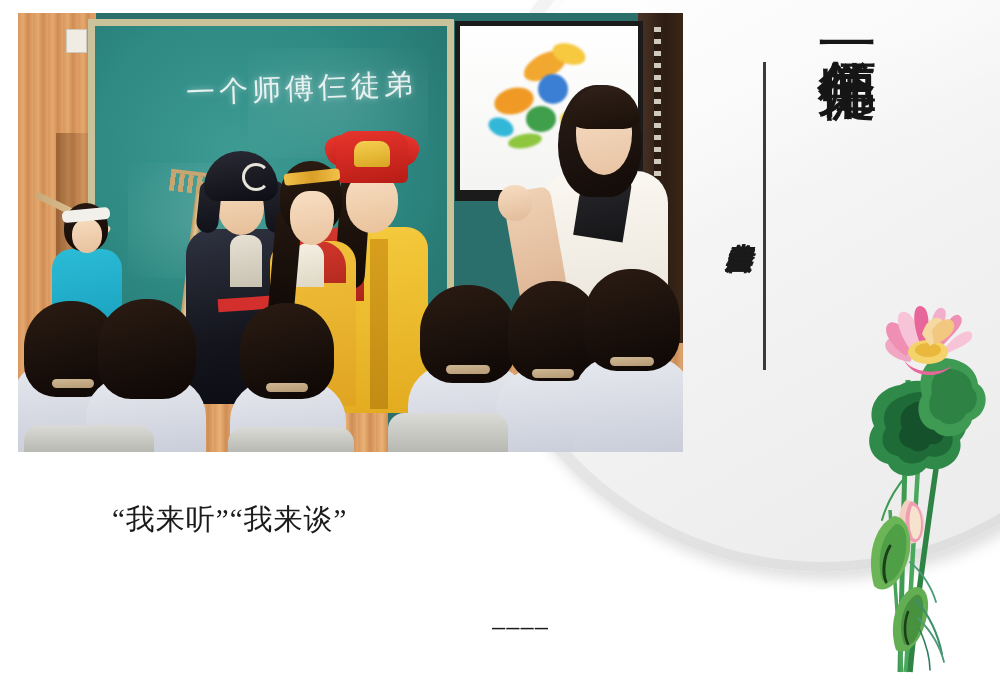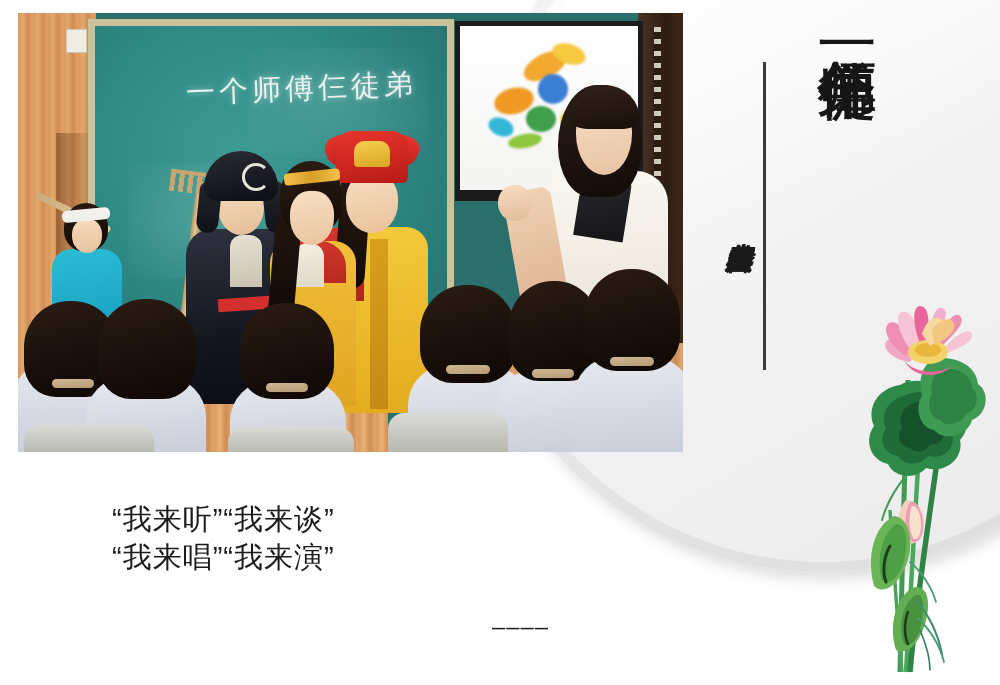--- a/index.html
+++ b/index.html
@@ -387,21 +387,21 @@
     font-style: italic;
     font-weight: 700;
   }
 
   
   .quote-block {
     position: absolute;
     left: 112px;
     top: 500px;
     color: #1b1b1b;
-    font-family: Liberation Sans, sans-serif;
+    font-family: Liberation Serif, serif;
     font-size: 29px;
     line-height: 38px;
     letter-spacing: 1px;
   }
   .quote-line { white-space: nowrap; }
   .attribution {
     position: absolute;
     left: 492px;
     top: 614px;
     display: flex;
@@ -538,21 +538,20 @@
   </div>
 
   <div class="title-rule"></div>
 
   <div class="title-vertical">一个师傅仨徒弟</div>
 
   <div class="subtitle-vertical">童真童趣中的真善美</div>
 
   <div class="quote-block">
     <div class="quote-line">“我来听”“我来谈”</div>
-    <div class="quote-line">“我来唱”“我来演”</div>
   </div>
 
   <div class="attribution">
     <span class="attrib-dashes">————</span>
   </div>
 
   <svg class="lotus" viewBox="0 0 140 385">
 
     <g>
       <path d="M48 80 C 44 170, 42 280, 40 372" stroke="#3f9a53" stroke-width="5" fill="none"></path>

